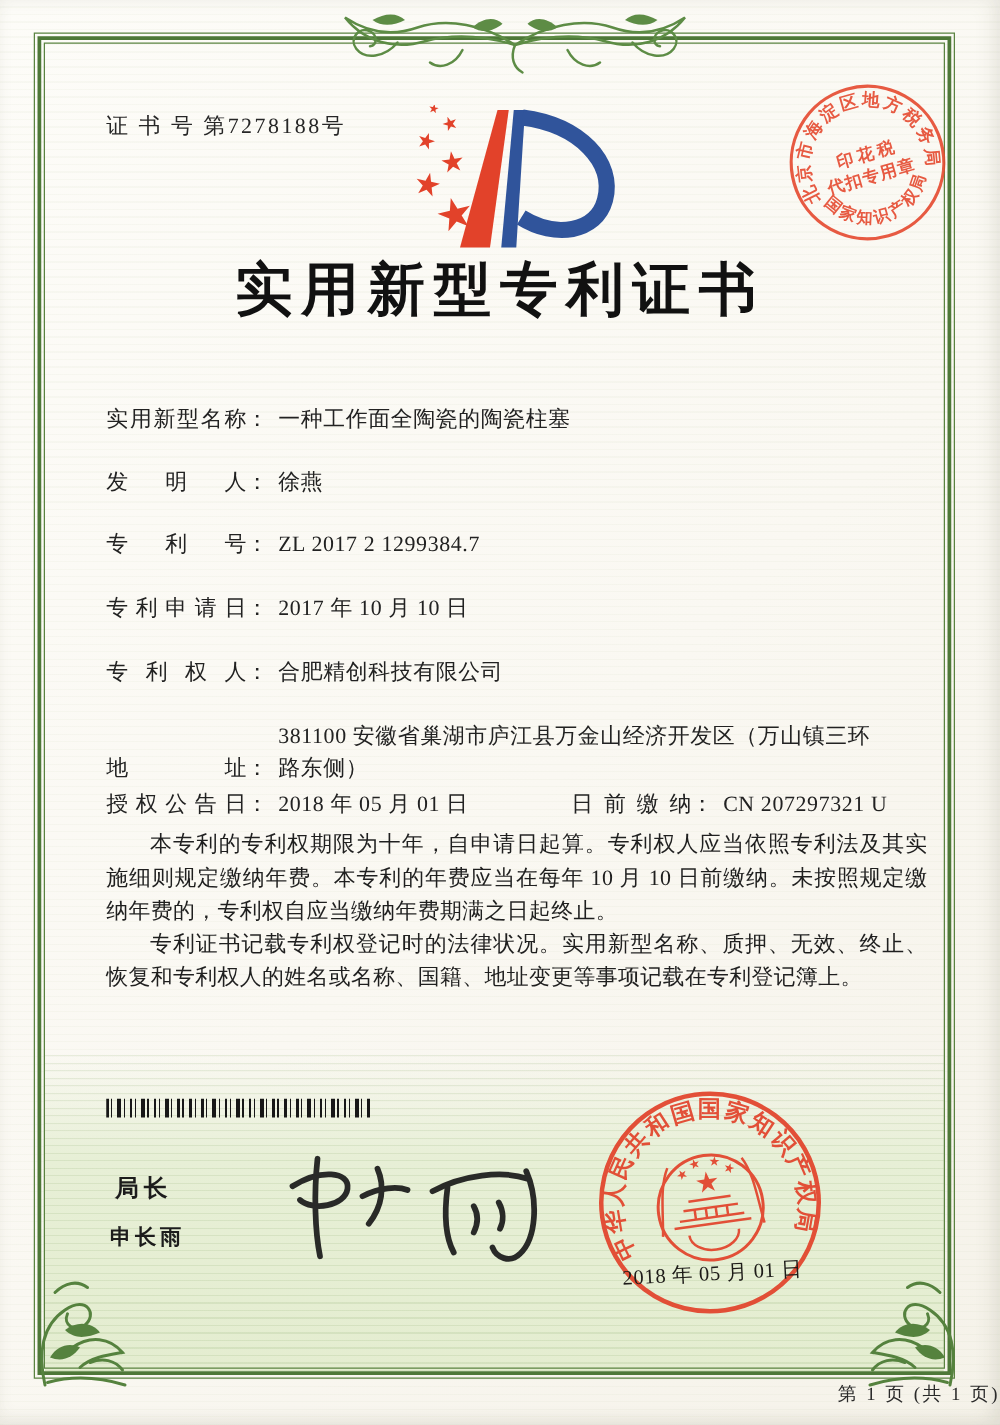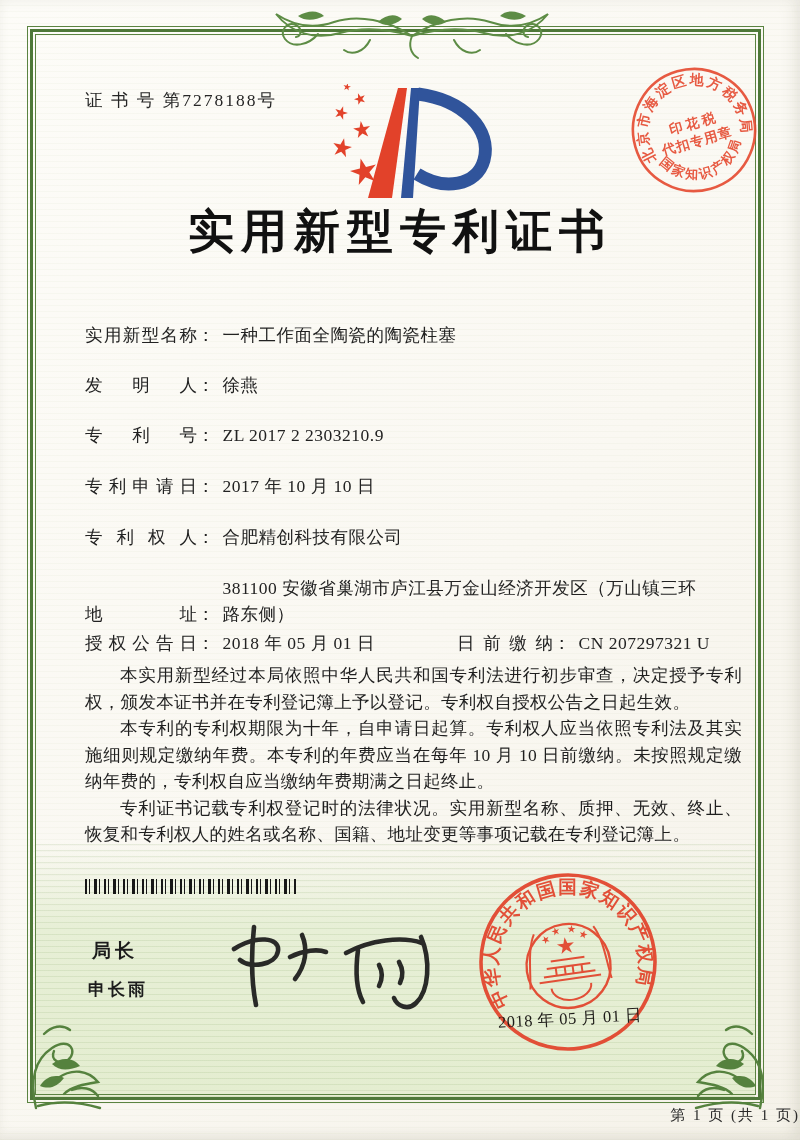--- a/index.html
+++ b/index.html
@@ -133,21 +133,21 @@
       <span class="fvalue">一种工作面全陶瓷的陶瓷柱塞</span>
     </div>
     <div class="frow" style="top:372px">
       <span class="flabel">发明人</span>
         <span class="fcolon">：</span>
       <span class="fvalue">徐燕</span>
     </div>
     <div class="frow" style="top:422px">
       <span class="flabel">专利号</span>
         <span class="fcolon">：</span>
-      <span class="fvalue">ZL 2017 2 2303210.9</span>
+      <span class="fvalue">ZL 2017 2 1299384.7</span>
     </div>
     <div class="frow" style="top:473px">
       <span class="flabel">专利申请日</span>
         <span class="fcolon">：</span>
       <span class="fvalue">2017 年 10 月 10 日</span>
     </div>
     <div class="frow" style="top:524px">
       <span class="flabel">专利权人</span>
         <span class="fcolon">：</span>
       <span class="fvalue">合肥精创科技有限公司</span>
@@ -162,21 +162,20 @@
         <span class="fcolon">：</span>
       <span class="fvalue">2018 年 05 月 01 日</span>
       <span class="fgroup2">
         <span class="flabel">日前缴纳</span>
           <span class="fcolon">：</span>
         <span class="fvalue">CN 207297321 U</span>
       </span>
     </div>
 
     <div class="paras">
-      <p>本实用新型经过本局依照中华人民共和国专利法进行初步审查，决定授予专利权，颁发本证书并在专利登记簿上予以登记。专利权自授权公告之日起生效。</p>
       <p>本专利的专利权期限为十年，自申请日起算。专利权人应当依照专利法及其实施细则规定缴纳年费。本专利的年费应当在每年 10 月 10 日前缴纳。未按照规定缴纳年费的，专利权自应当缴纳年费期满之日起终止。</p>
       <p>专利证书记载专利权登记时的法律状况。实用新型名称、质押、无效、终止、恢复和专利权人的姓名或名称、国籍、地址变更等事项记载在专利登记簿上。</p>
     </div>
 
     <div class="barcode"></div>
 
     <div class="dir-title">局长</div>
     <div class="dir-name">申长雨</div>
 
     <svg class="sig" width="235" height="115" viewBox="0 0 235 115">

